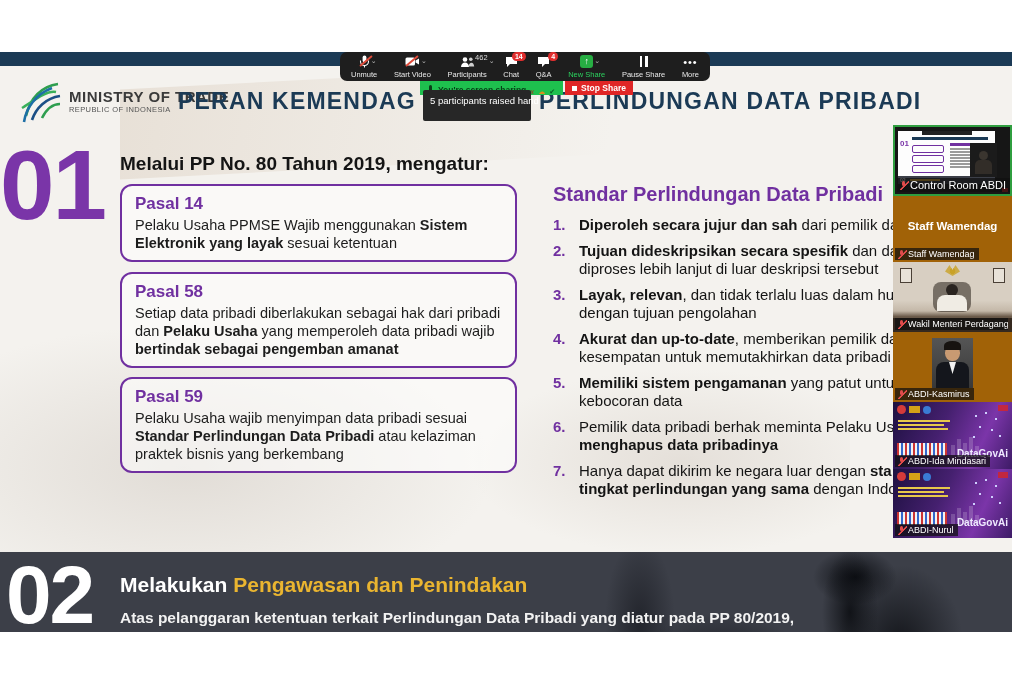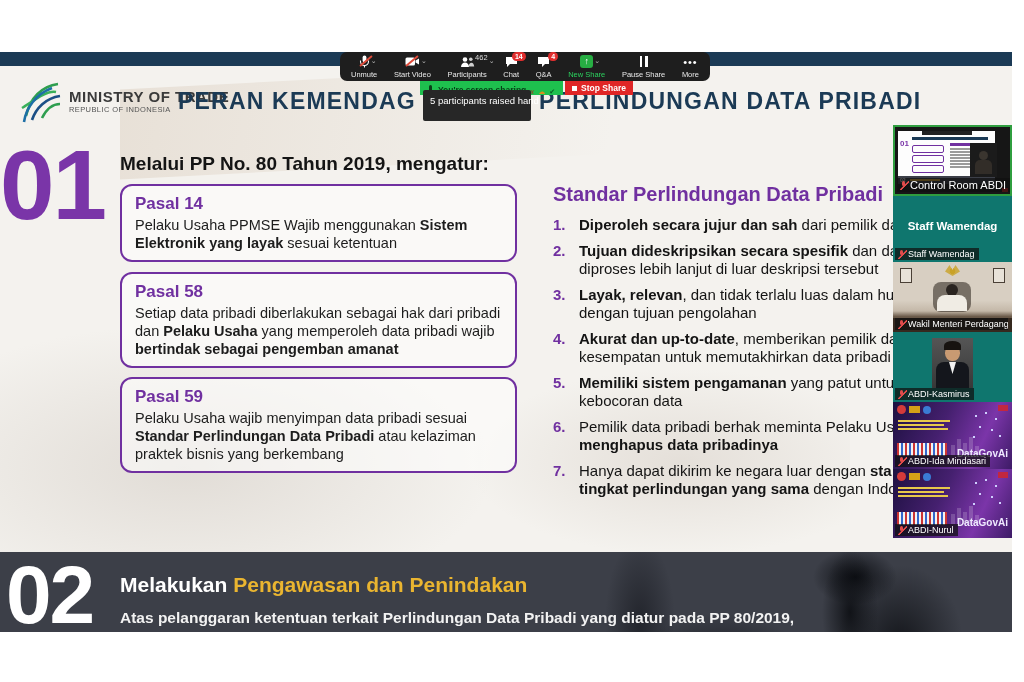--- a/index.html
+++ b/index.html
@@ -85,21 +85,21 @@
   .sb-stop .st { color:#fff; font-size:8.5px; font-weight:bold; white-space:nowrap; }
   .mic-glyph { width:7px; height:10px; position:relative; }
   .mic-glyph:before { content:""; position:absolute; left:2px; top:0; width:3px; height:6px; background:#0a3d18; border-radius:2px; }
   .mic-glyph:after { content:""; position:absolute; left:3px; top:6px; width:1px; height:4px; background:#0a3d18; }
 
   .tooltip { position:absolute; left:423px; top:90px; width:108px; height:31px; background:#272727; color:#fff;
              font-size:9.5px; padding:5px 7px; z-index:31; border-radius:2px; white-space:nowrap; }
 
   
   .sidebar { position:absolute; left:893px; top:125px; width:119px; z-index:20; }
-  .tile { position:relative; width:119px; background:#0f766e; overflow:hidden; }
+  .tile { position:relative; width:119px; background:#a16207; overflow:hidden; }
   .tag { position:absolute; left:2px; bottom:2px; background:rgba(15,15,15,.72); color:#fff; font-size:9px;
          padding:1px 4px 1px 3px; display:flex; align-items:center; gap:3px; white-space:nowrap; max-width:113px; overflow:hidden; }
   .tag.bigtag { font-size:11px; }
   .micmute { flex:none; width:7px; height:9px; position:relative; }
   .micmute:before { content:""; position:absolute; left:2px; top:0; width:3px; height:5px; background:#e04b4b; border-radius:1.5px; }
   .micmute:after { content:""; position:absolute; left:0; top:0; width:9px; height:9px;
                    background:linear-gradient(135deg, transparent 44%, #e04b4b 46%, #e04b4b 56%, transparent 58%); }
 
   .tile1 { height:71px; border:2px solid #2f9e3f; background:#161616; }
   .mini-slide { position:absolute; left:3px; top:4px; width:97px; height:53px; background:#fdfdfd; }

